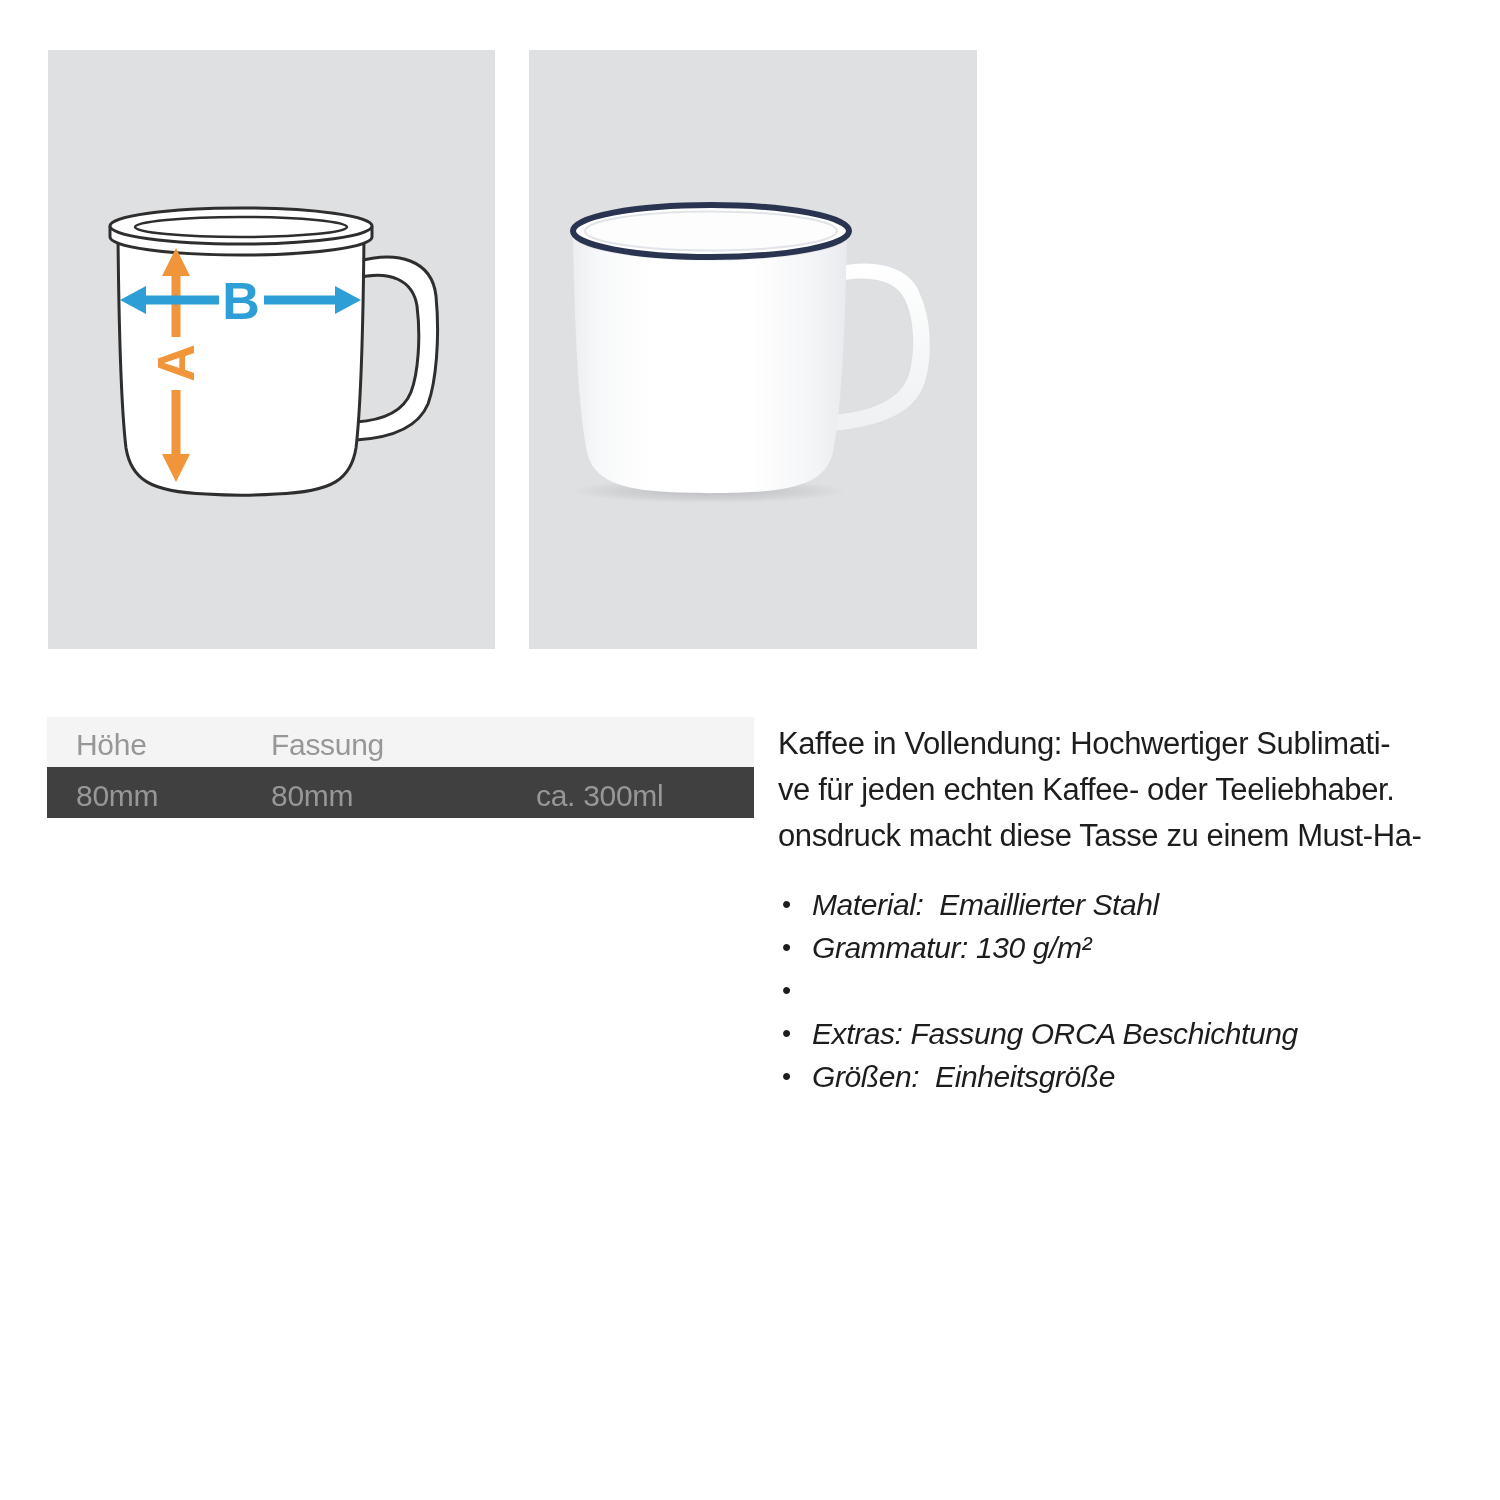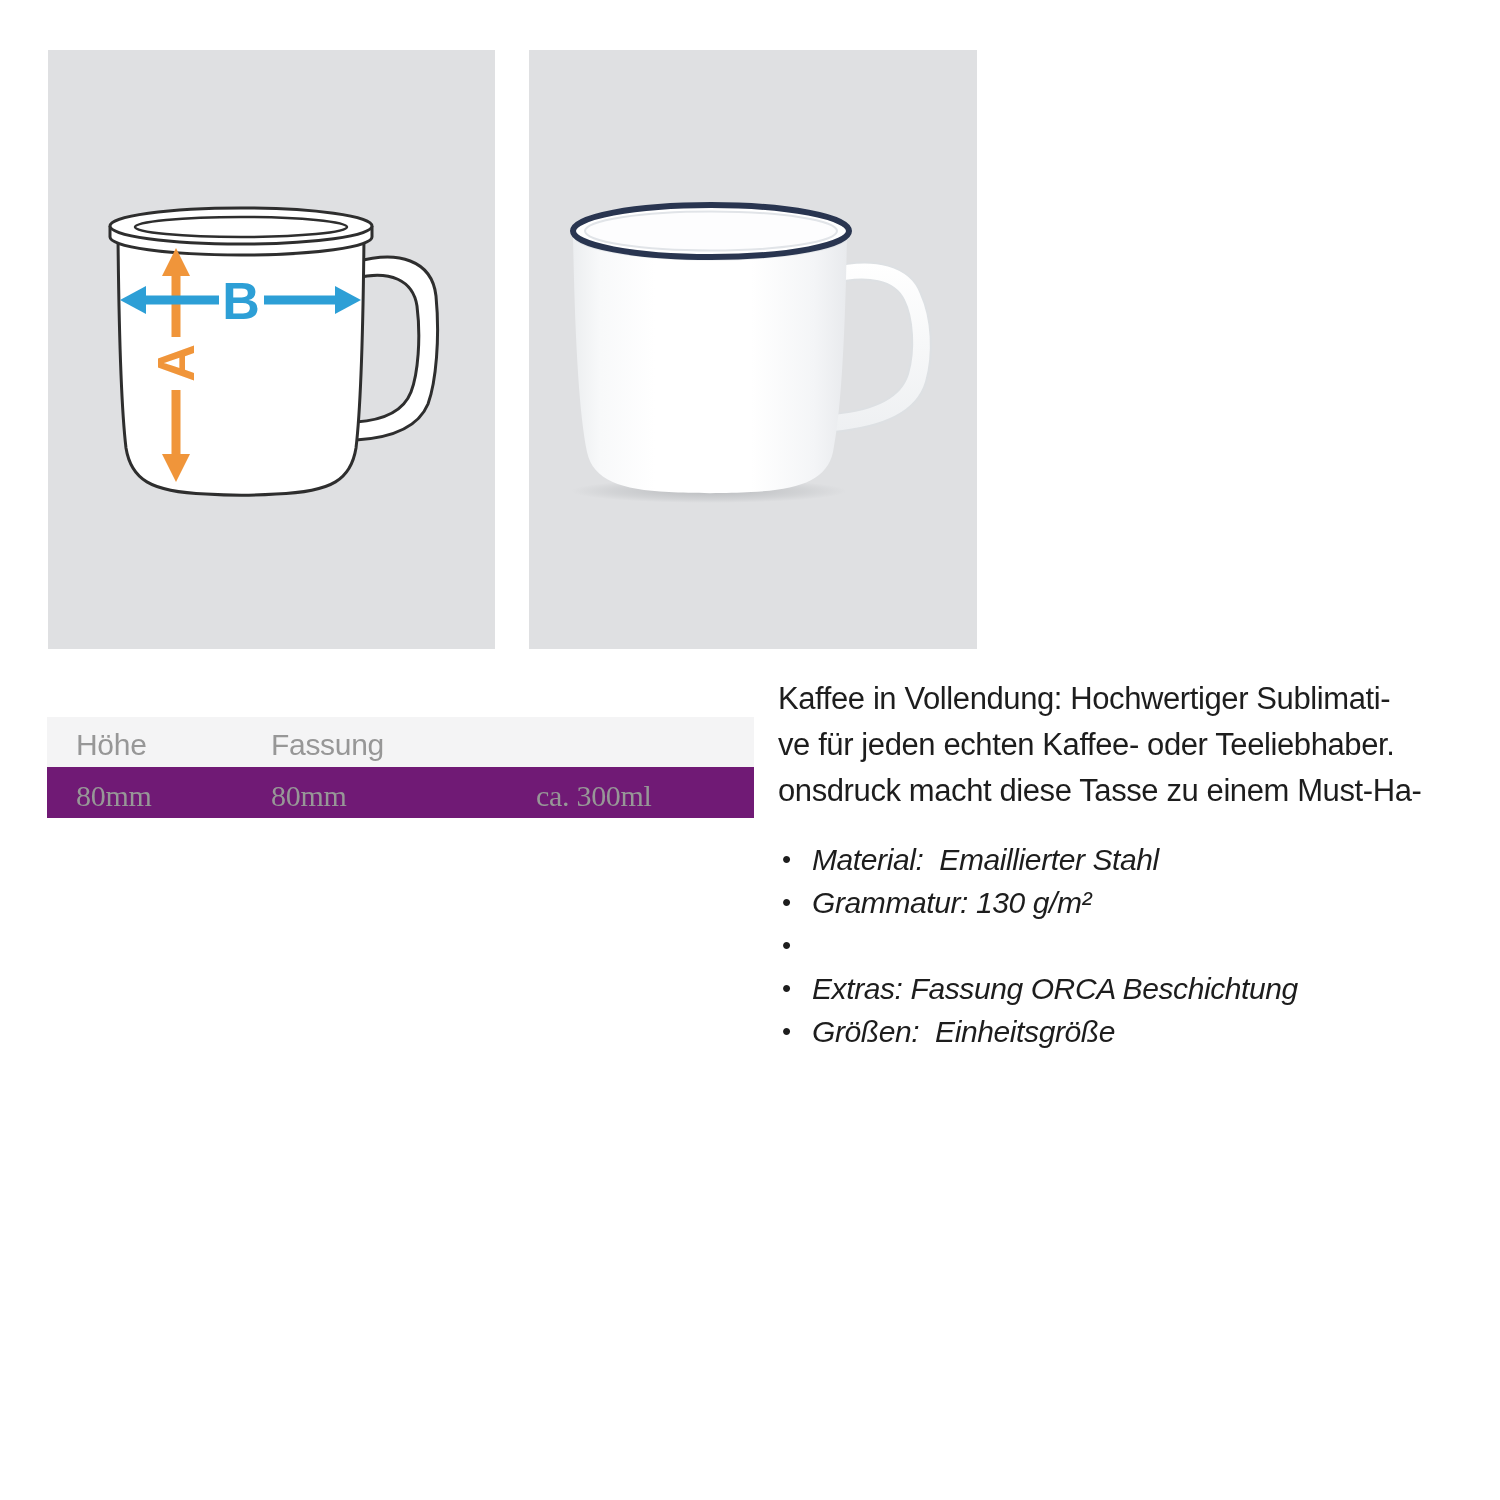--- a/index.html
+++ b/index.html
@@ -27,26 +27,26 @@
   .letter-b{fill:#2d9fd6;}
   .letter-a{fill:#f0953a;}
 
   
   .size-table{
     position:absolute;left:47px;top:717px;width:707px;
     font-size:30px;color:#979797;letter-spacing:-0.3px;
   }
   .size-table .tr{display:grid;grid-template-columns:195px 265px 1fr;align-items:center;}
   .size-table .tr.head{height:50px;background:#f4f4f5;}
-  .size-table .tr.row{height:51px;background:#701a75;font-family:Liberation Serif, serif;}
+  .size-table .tr.row{height:51px;background:#404040;}
   .size-table .td{padding-left:29px;white-space:nowrap;margin-top:6px;}
 
   
   .description{
-    position:absolute;left:778px;top:676px;width:690px;
+    position:absolute;left:778px;top:721px;width:690px;
     color:#1d1d1d;letter-spacing:-0.4px;
   }
   .desc-line{font-size:31px;line-height:46px;white-space:nowrap;}
   .desc-bullets{margin:24px 0 0 0;padding:0;list-style:none;}
   .desc-bullets li{display:flex;font-size:30px;line-height:43px;}
   .bullet-dot{flex:0 0 30px;width:30px;padding-left:4px;font-size:26px;}
   .bullet-text{white-space:pre-wrap;font-style:italic;}
 </style>
 </head>
 <body>

